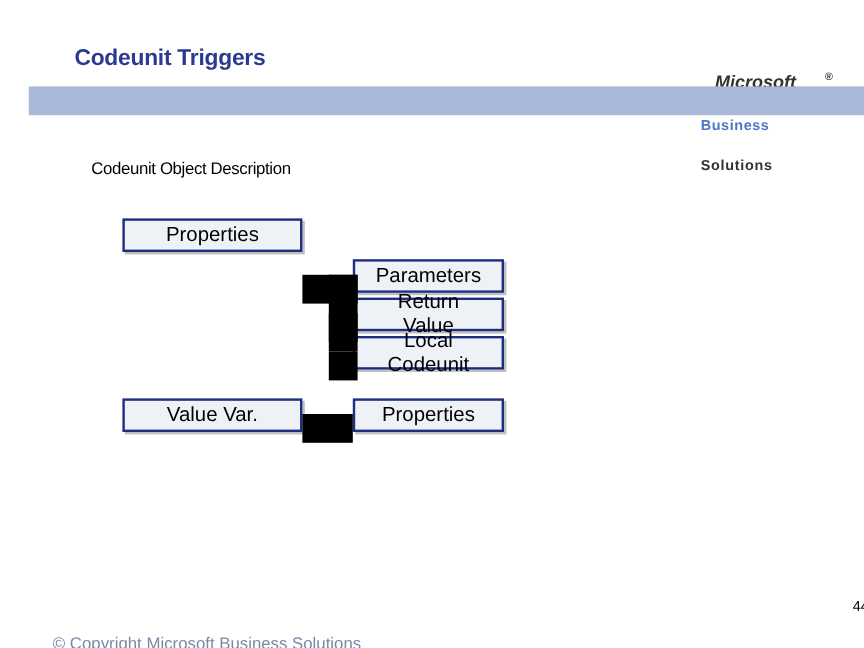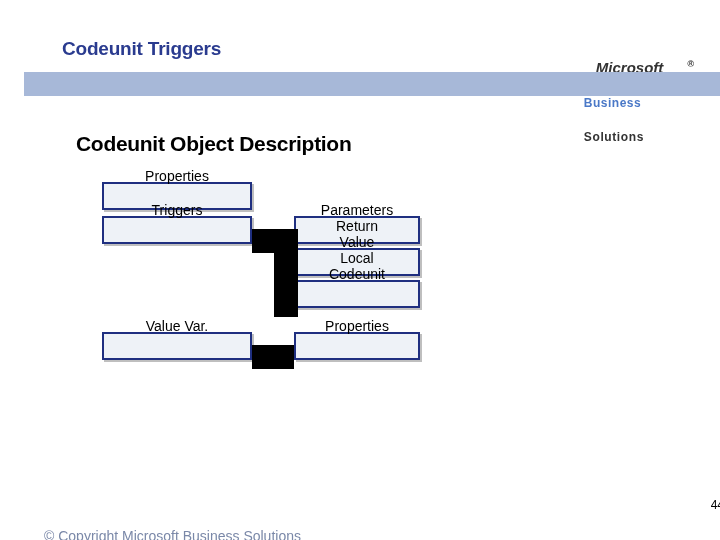--- a/index.html
+++ b/index.html
@@ -11,34 +11,34 @@
   .title-text { font-family: "Arial Black", Arial, sans-serif; font-weight: 900; font-size: 19px; color: #2a3b8f; letter-spacing: -0.2px; margin-left: 14px; }
   .logo { position: absolute; right: 14px; top: 6px; text-align: left; line-height: 1; }
   .logo-top { font-style: italic; font-weight: bold; font-size: 15px; color: #333; }
   .logo-reg { font-size: 9px; vertical-align: super; }
   .logo-mid { font-weight: bold; font-size: 12px; color: #4a78c7; letter-spacing: 0.5px; margin-top: -2px; }
   .logo-bot { font-weight: bold; font-size: 12px; letter-spacing: 0.6px; color: #333; margin-top: -2px; }
 
   .title-rule { position: absolute; left: 0; top: 48px; width: 720px; height: 1px; background: #a7b8d8; }
 
   
-  .subtitle { position: absolute; left: 40px; top: 96px; font-family: "Arial Black", Arial, sans-serif; font-weight: 700; font-size: 21px; color: #000; letter-spacing: -0.3px; }
+  .subtitle { position: absolute; left: 40px; top: 96px; font-family: "Arial Black", Arial, sans-serif; font-weight: 400; font-size: 14px; color: #000; letter-spacing: -0.3px; }
 
   
   .canvas { position: absolute; left: 0; top: 0; width: 720px; height: 540px; }
 
   .box {
     position: absolute;
     background: #eef2f7;
     border: 2px solid #1f2f80;
     text-align: center;
-    font-size: 14px;
+    font-size: 17px;
     color: #000;
     display: flex;
-    align-items: flex-end;
+    align-items: center;
     justify-content: center;
     box-shadow: 2px 2px 0 rgba(0,0,0,0.25);
   }
   .box.left  { width: 150px; height: 26px; }
   .box.right { width: 126px; height: 24px; }
 
   
   .b-properties  { left: 78px; top: 158px; }
   .b-triggers    { left: 78px; top: 192px; }
   .b-global      { left: 78px; top: 308px; }
@@ -84,23 +84,20 @@
   </div>
   <div class="title-rule"></div>
 
   <div class="subtitle">Codeunit Object Description</div>
 
   <div class="canvas">
 
     <div class="box left b-properties">
       <span>Properties</span>
     </div>
-    <div class="box left b-triggers">
-      <span>Triggers</span>
-    </div>
     <div class="box left b-global">
       <span>Value Var.</span>
     </div>
 
     <div class="box right b-parameters">
       <span>Parameters</span>
     </div>
     <div class="box right b-return">
       <span>Return Value</span>
     </div>

